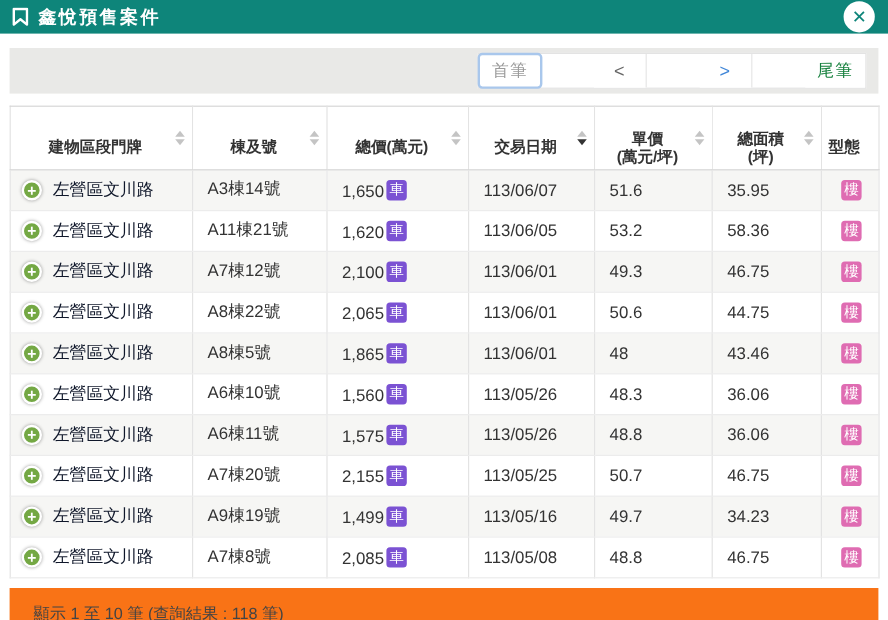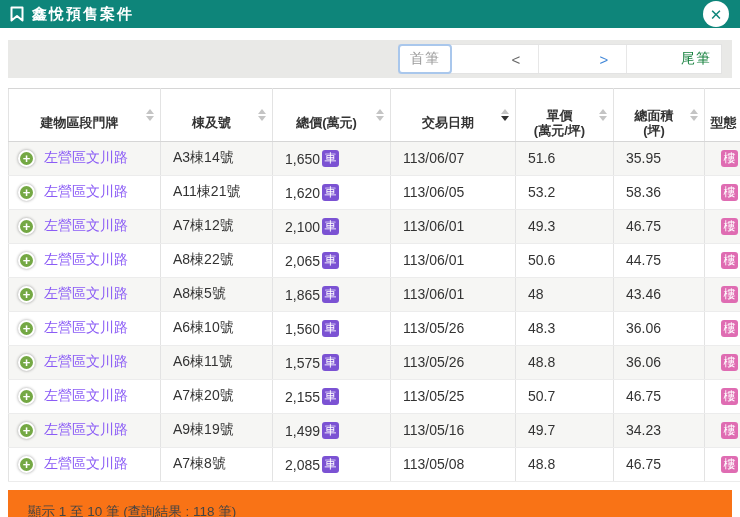--- a/index.html
+++ b/index.html
@@ -67,21 +67,21 @@
   tbody tr:nth-child(odd) td { background:#f6f6f4; }
   td.col-address { padding-left:9px; }
   td.col-type { text-align:center; padding:0; }
   .plus-icon {
     display:inline-block; width:17px; height:17px; border-radius:50%;
     background:#74a844; border:2px solid #fff; box-shadow:0 0 3px rgba(0,0,0,.4);
     color:#fff; text-align:center; line-height:13px; font-size:13px; font-weight:bold;
     vertical-align:middle; margin-right:9px; cursor:pointer;
   }
   .plus-icon::before { content:'+'; }
-  .addr-text { color:#8b5cf6; vertical-align:middle; }
+  .addr-text { color:#0f172a; vertical-align:middle; }
   .badge {
     display:inline-block; width:17px; height:17px; border-radius:3px;
     color:#fff; font-size:12px; text-align:center; line-height:17px;
     margin-left:2px; vertical-align:2px; font-weight:normal;
   }
   .badge-car   { background:#7b52d3; }
   .badge-floor { background:#df6cb2; }
   
   .footerbar {
     margin:8px 8px 0; background:#f97316; height:45px;
@@ -119,21 +119,21 @@
             <i class="down"></i>
           </span></th>
         <th style="width: 112px;"><span class="th-label">棟及號</span><span class="sort-icon">
             <i class="up"></i>
             <i class="down"></i>
           </span></th>
         <th style="width: 118px;"><span class="th-label">總價(萬元)</span><span class="sort-icon">
             <i class="up"></i>
             <i class="down"></i>
           </span></th>
-        <th style="width: 125px;"><span class="th-label">交易日期</span><span class="sort-icon sorted-desc">
+        <th style="width: 105px;"><span class="th-label">交易日期</span><span class="sort-icon sorted-desc">
             <i class="up"></i>
             <i class="down"></i>
           </span></th>
         <th style="width: 98px;"><span class="th-label">單價
 (萬元/坪)</span><span class="sort-icon">
             <i class="up"></i>
             <i class="down"></i>
           </span></th>
         <th style="width: 91px; text-align: center;"><span class="th-label">總面積
 (坪)</span><span class="sort-icon">

